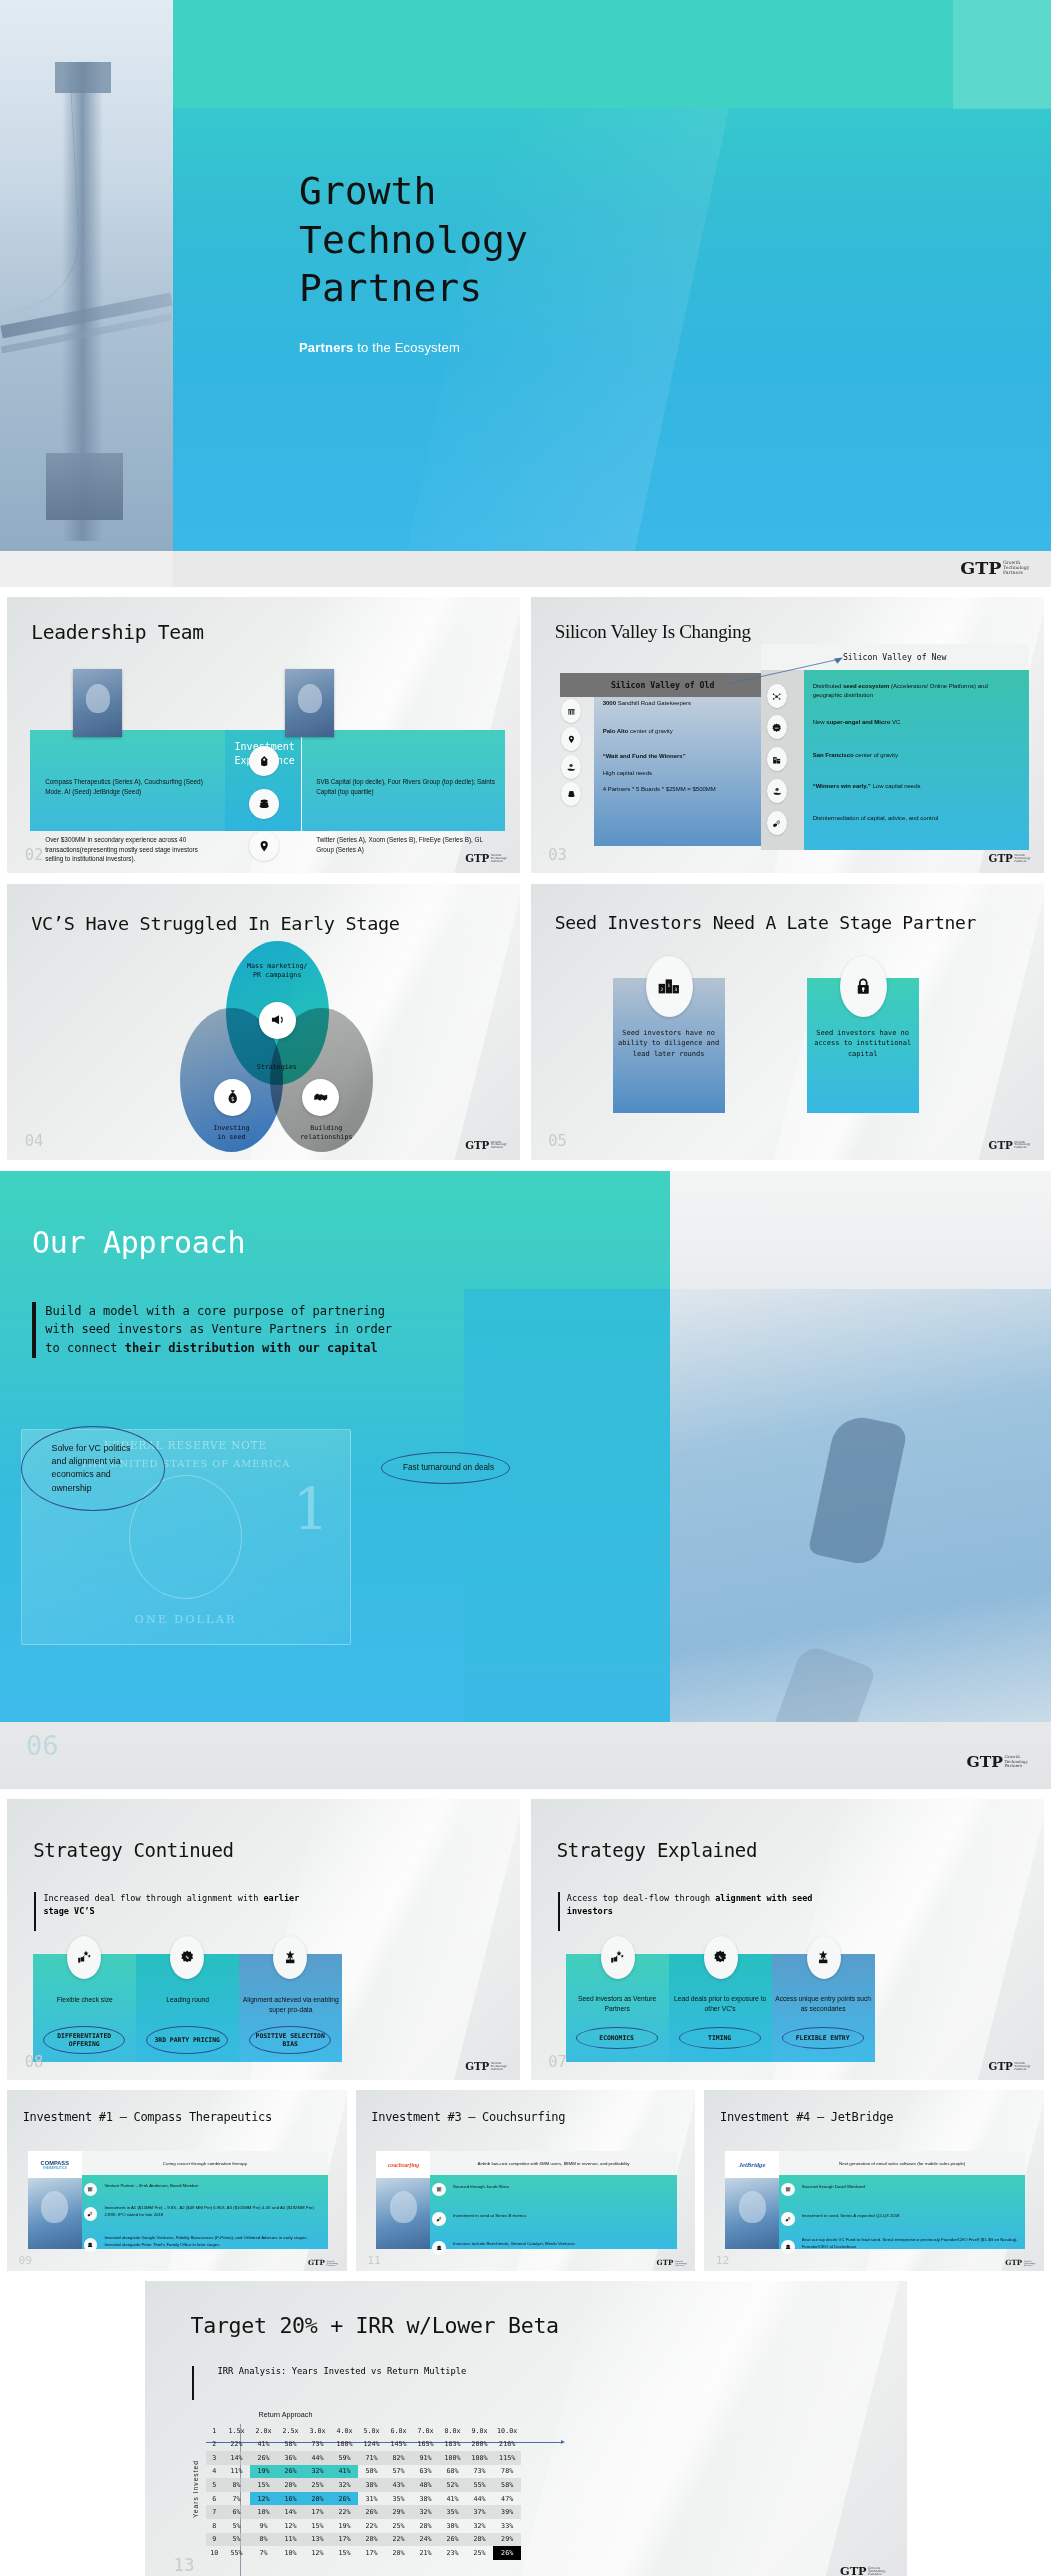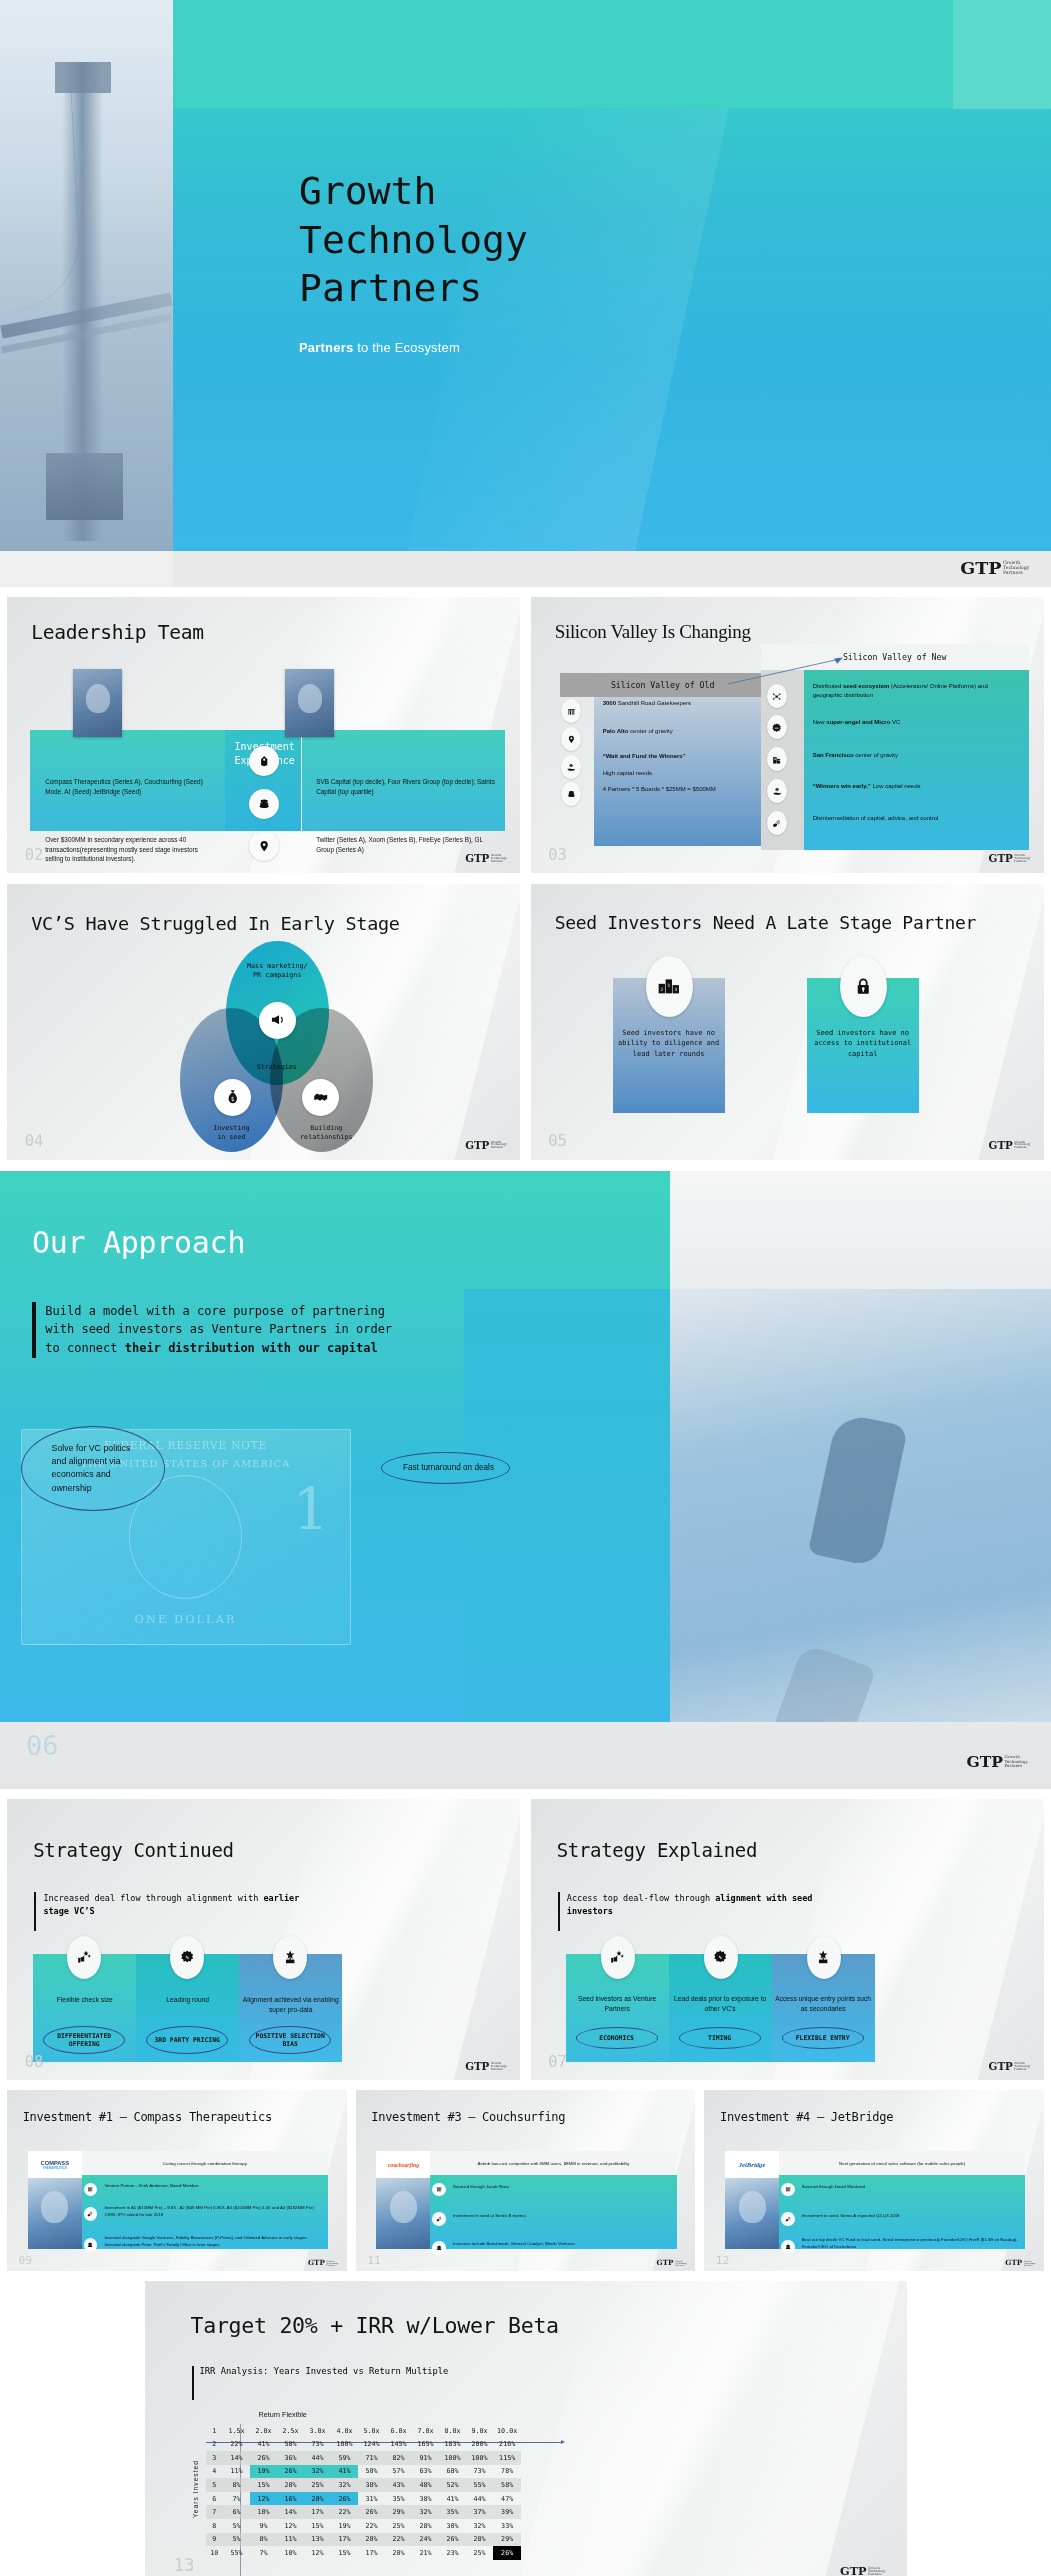--- a/index.html
+++ b/index.html
@@ -104,22 +104,22 @@
      font-size:10px; color:#fff; line-height:1.35; }
   .s02 .col-txt { position:absolute; font-family:"Liberation Sans", sans-serif; font-size:6.4px; color:#111; line-height:1.45; }
   .s02 .col-l { left:38px; width:170px; } .s02 .col-r { left:309px; width:180px; }
   .s02 .r1{top:180px;} .s02 .r2{top:238px;}
   .s02 .badge { position:absolute; left:242px; width:30px; height:30px; border-radius:50%;
      background:#fafafa; display:flex; align-items:center; justify-content:center; font-size:13.4px; box-shadow:0 0.5px 2.1px rgba(0,0,0,.2); }
 
   
   .s03 { height:276px; }
   .s03 h1 { position:absolute; left:24px; top:24px; font-size:19px;font-family:Liberation Serif, serif; }
-  .s03 .oldhdr { position:absolute; left:29px; top:76px; width:206px; height:24px; background:#a3a3a3;
-     display:flex;align-items:center;justify-content:center; font-size:8.2px; color:#111; }
+  .s03 .oldhdr { position:absolute; left:29px; top:76px; width:206px; height:24px; background:#737373;
+     display:flex;align-items:center;justify-content:center; font-size:8.2px; color:#111;font-weight:bold; }
   .s03 .oldbox { position:absolute; left:63px; top:100px; width:175px; height:149px;
      background:linear-gradient(180deg,#c1cedc,#5b93c6); }
   .s03 .newhdr { position:absolute; left:230px; top:47px; width:268px; height:26px; background:#f2f3f3;
      display:flex;align-items:center;justify-content:center; font-size:8.2px; color:#111; }
   .s03 .newrail { position:absolute; left:230px; top:73px; width:43px; height:180px; background:#d6d7d7; }
   .s03 .newbox { position:absolute; left:273px; top:73px; width:225px; height:180px;
      background:linear-gradient(180deg,#3cc2ad,#39b8e2); }
   .s03 .arrow { position:absolute; left:192px; top:58px; width:124px; height:31px; }
   .s03 .ic { position:absolute; width:20.6px; height:24px; border-radius:50%; background:#f7f8f8;
      display:flex;align-items:center;justify-content:center; font-size:9.8px; box-shadow:0 0.5px 1.5px rgba(0,0,0,.22); }
@@ -228,21 +228,21 @@
   .inv .bullets { flex:1; background:linear-gradient(180deg,#41cdbb,#37b9e3); position:relative; }
   .inv .bullets p { position:absolute; left:5.2px; right:4.1px;
      font-family:"Liberation Sans",sans-serif; font-size:4.3px; color:#111; line-height:1.4; }
   .inv .pagenum { left:11.3px; bottom:5.2px; font-size:11.3px; }
 
   
   #s13wrap { padding:9.3px 0 0; display:flex; justify-content:center; }
   #s13 { width:762px; height:308px; position:relative; overflow:hidden; }
   #s13 h1 { position:absolute; left:46px; top:32px; font-size:21.6px; }
   #s13 .lead { position:absolute; left:47px; top:85px; font-size:8.8px; border-left:2.6px solid #111;
-     padding-left:6px; min-height:34px; }
+     padding-left:24px; min-height:34px; }
   #s13 .rmlabel { position:absolute; left:114px; top:129px; font-family:"Liberation Sans",sans-serif;
      font-size:7.2px; color:#111; }
   #s13 .yilabel { position:absolute; left:47px; top:237px; transform:rotate(-90deg); transform-origin:left top;
      font-family:"Liberation Sans",sans-serif; font-size:6.7px; letter-spacing:1px; color:#111; }
   #s13 table { position:absolute; left:61px; top:143px; border-collapse:collapse; }
   #s13 td { font-size:6.7px; color:#111; text-align:center; padding:2.8px 4.1px; min-width:27px; }
   #s13 td.rh { min-width:17.5px; }
   #s13 tr.odd td { background:rgba(205,207,207,.55); }
   #s13 td.hl1 { background:#45cfbd; } #s13 td.hl2 { background:#3ec9c5; }
   #s13 td.hl3 { background:#39c0d3; } #s13 td.hl4 { background:#36b9e0; }
@@ -899,21 +899,21 @@
     </div>
   </div>
 
   <div id="s13wrap">
     <div class="slide" id="s13">
       <div class="slide-bg-grad"></div>
         <div class="diag"></div>
       <div class="slide-inner">
         <h1 class="sl-title">Target 20% + IRR w/Lower Beta</h1>
         <div class="lead">IRR Analysis: Years Invested vs Return Multiple</div>
-        <div class="rmlabel">Return Flexible</div>
+        <div class="rmlabel">Return Approach</div>
         <div class="yilabel">Years Invested</div>
         <div class="vline"></div>
         <div class="hline"></div>
         <table id="irr-table">
             <tbody>
               <tr>
                 <td class="rh">1</td>
                 <td>1.5x</td>
                 <td>2.0x</td>
                 <td>2.5x</td>

